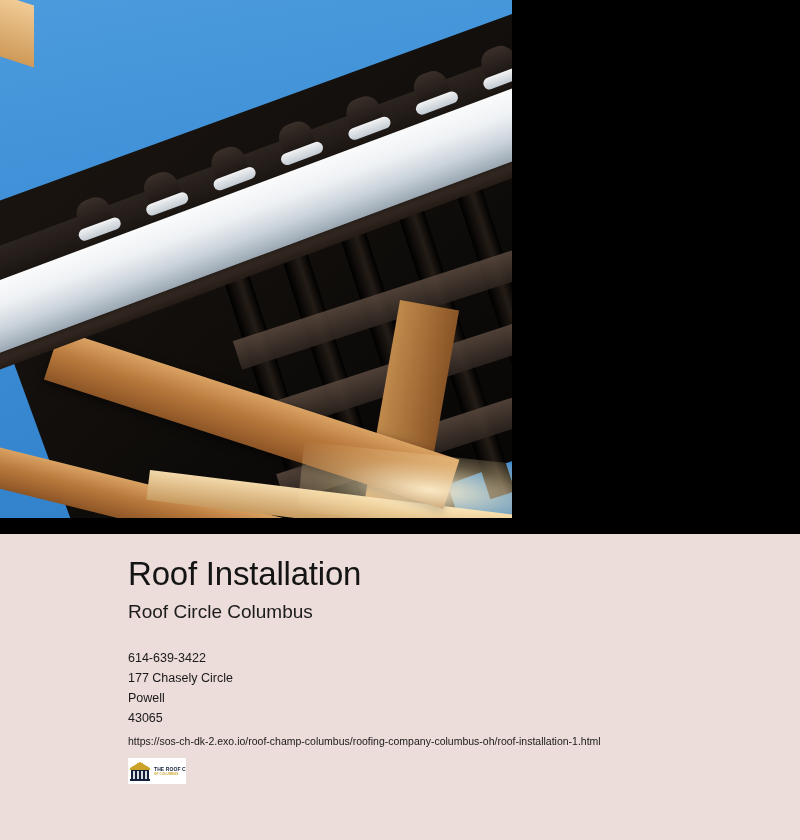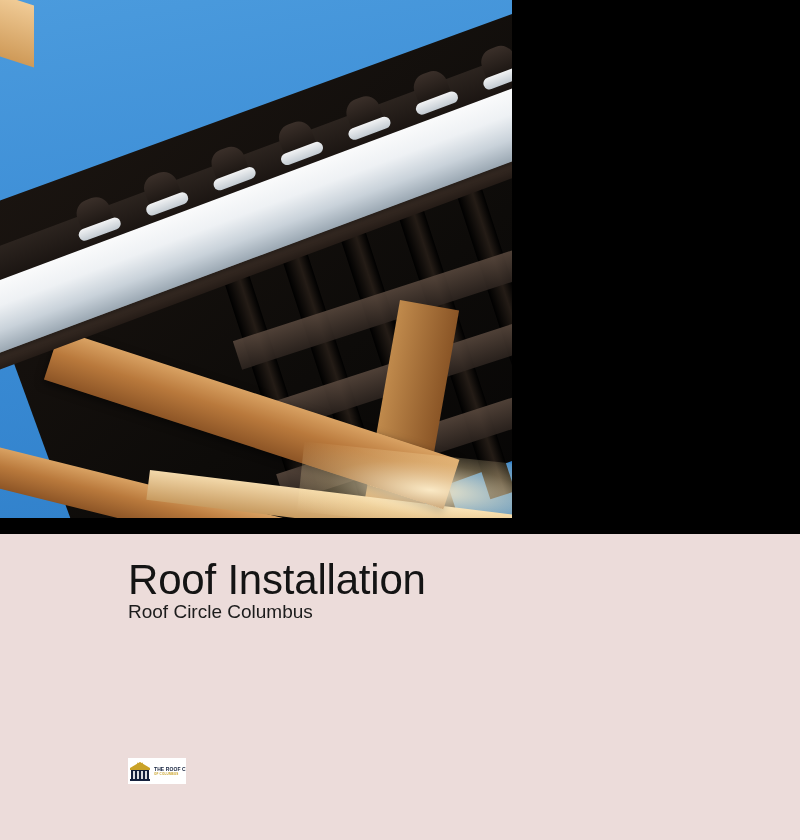--- a/index.html
+++ b/index.html
@@ -214,21 +214,21 @@
     width: 800px;
     height: 306px;
     background: #ecdcda;
   }
 
   .title {
     position: absolute;
     left: 128px;
     top: 556px;
     margin: 0;
-    font-size: 42px;
+    font-size: 33px;
     font-weight: 400;
     line-height: 1.12;
     color: #141414;
     letter-spacing: -0.2px;
     white-space: nowrap;
   }
 
   .subtitle {
     position: absolute;
     left: 128px;
@@ -348,20 +348,27 @@
       </div>
     </div>
   </div>
 
   <div class="info-panel"></div>
 
   <h1 class="title">Roof Installation</h1>
 
   <h2 class="subtitle">Roof Circle Columbus</h2>
 
+  <div class="contact">
+    <div class="contact-line">614-639-3422</div>
+    <div class="contact-line">177 Chasely Circle</div>
+    <div class="contact-line">Powell</div>
+    <div class="contact-line">43065</div>
+    <div class="contact-url">https://sos-ch-dk-2.exo.io/roof-champ-columbus/roofing-company-columbus-oh/roof-installation-1.html</div>
+  </div>
 
   <div class="logo">
     <span class="logo-mark">
       <svg width="24" height="24" viewBox="0 0 24 24" aria-hidden="true">
         <rect x="0" y="0" width="24" height="24" fill="#ffffff"></rect>
         <path d="M2 9 L12 3 L22 9 L22 11 L2 11 Z" fill="#c9a227"></path>
         <path d="M3 11 L21 11 L21 21 L3 21 Z" fill="#14213d"></path>
         <rect x="5" y="12" width="2" height="8" fill="#ffffff" opacity=".85"></rect>
         <rect x="9" y="12" width="2" height="8" fill="#ffffff" opacity=".85"></rect>
         <rect x="13" y="12" width="2" height="8" fill="#ffffff" opacity=".85"></rect>

